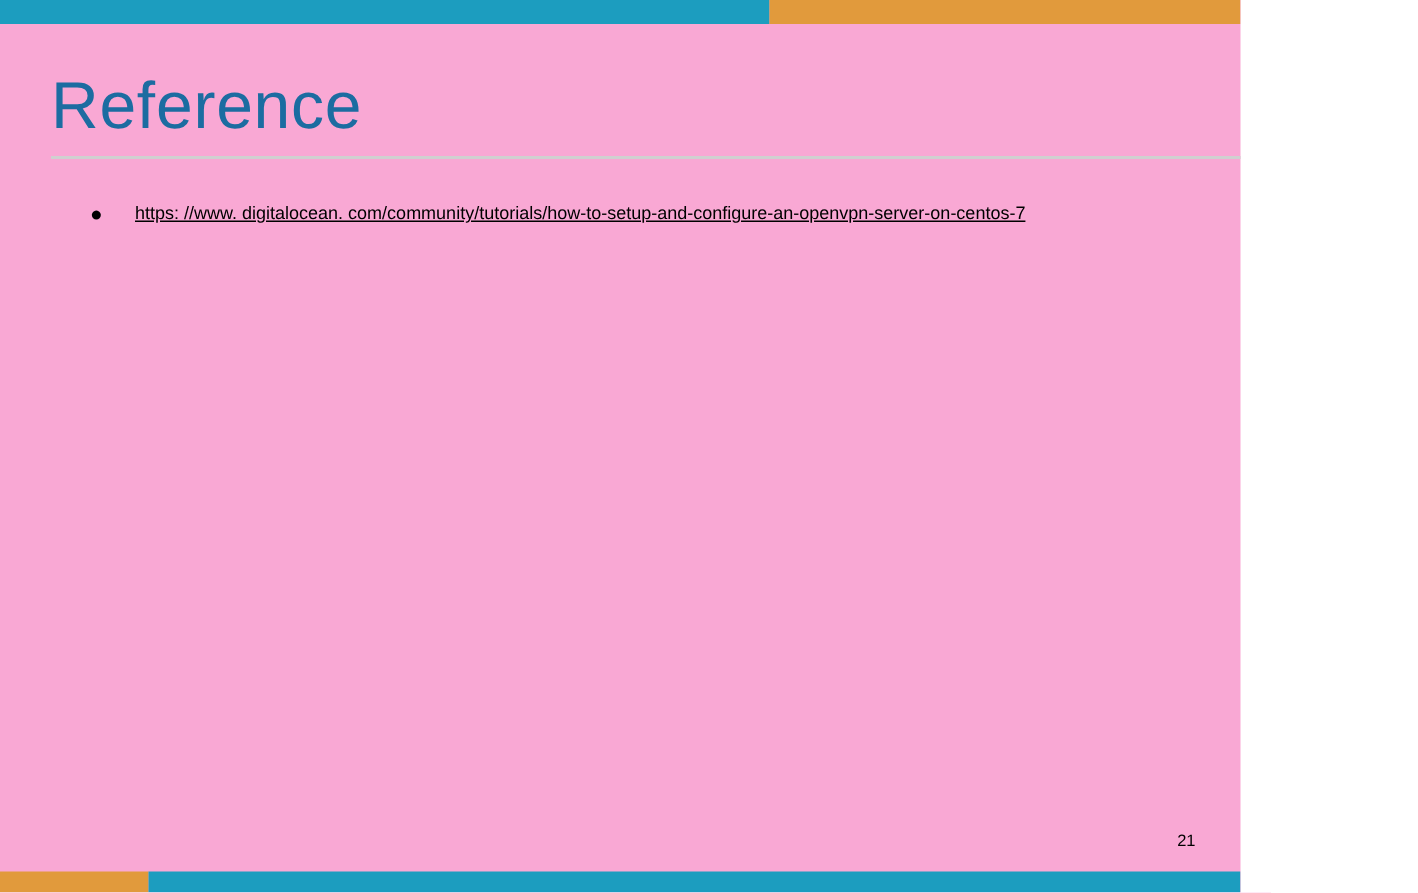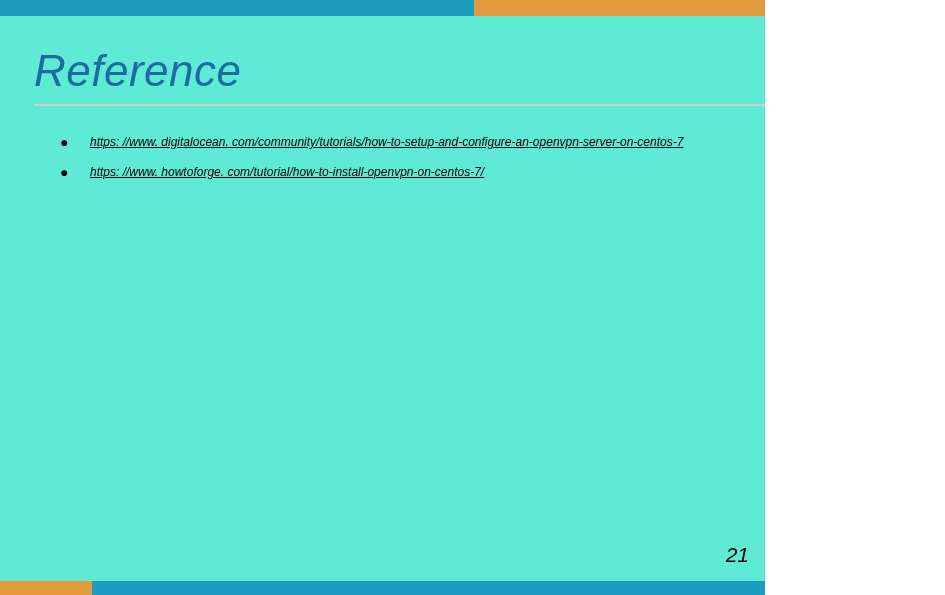--- a/index.html
+++ b/index.html
@@ -1,23 +1,22 @@
 <!DOCTYPE html>
 <html><head>
 <meta charset="utf-8">
 <style>
   * { margin: 0; padding: 0; box-sizing: border-box; }
   html, body { width: 945px; height: 595px; font-family: Arial, Helvetica, sans-serif; background: #fff; }
   .slide {
     position: relative;
-    width: 765px;
+    width: 827px;
     height: 595px;
-    background: #5eead4;
+    background: #f9a8d4;
     overflow: hidden;
-    font-style: italic;
   }
   .top-bar {
     position: absolute;
     top: 0; left: 0;
     width: 100%;
     height: 16px;
     display: flex;
   }
   .top-bar .teal { background: #1c9dbf; flex: 0 0 62%; height: 100%; }
   .top-bar .orange { background: #e19a3c; flex: 1 1 auto; height: 100%; }
@@ -67,23 +66,23 @@
     color: #000;
   }
   .ref-link {
     color: #000;
     text-decoration: underline;
     word-break: break-word;
   }
 
   .page-number {
     position: absolute;
-    right: 16px;
+    right: 30px;
     bottom: 28px;
-    font-size: 21px;
+    font-size: 11px;
     color: #000;
   }
 
   .bottom-bar {
     position: absolute;
     bottom: 0; left: 0;
     width: 100%;
     height: 14px;
     display: flex;
   }
@@ -101,23 +100,20 @@
   </div>
 
   <h1 class="title">Reference</h1>
   <div class="title-underline"></div>
 
   <div class="content">
     <ul class="bullet-list">
       <li>
         <a class="ref-link">https: //www. digitalocean. com/community/tutorials/how-to-setup-and-configure-an-openvpn-server-on-centos-7</a>
       </li>
-      <li>
-        <a class="ref-link">https: //www. howtoforge. com/tutorial/how-to-install-openvpn-on-centos-7/</a>
-      </li>
     </ul>
   </div>
 
   <div class="page-number">21</div>
 
   <div class="bottom-bar">
     <div class="orange"></div>
     <div class="teal"></div>
   </div>
 

